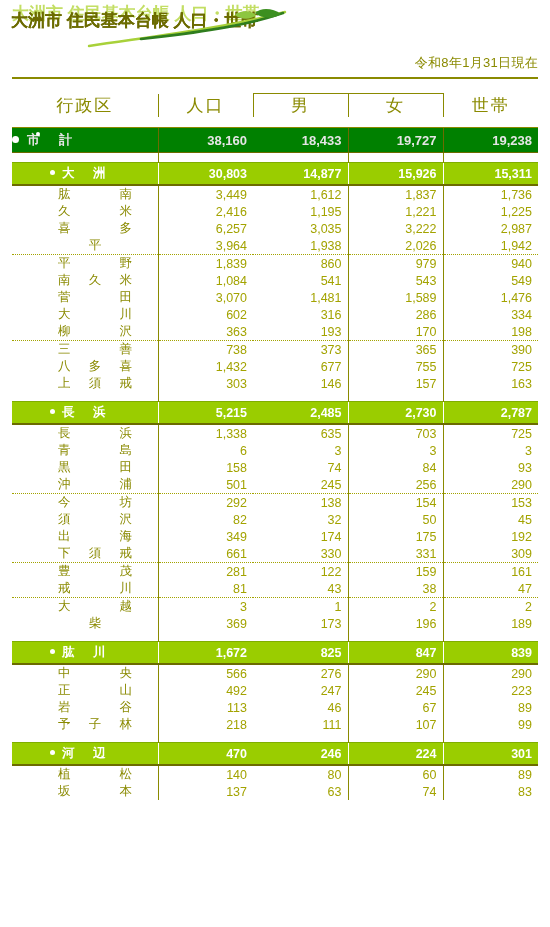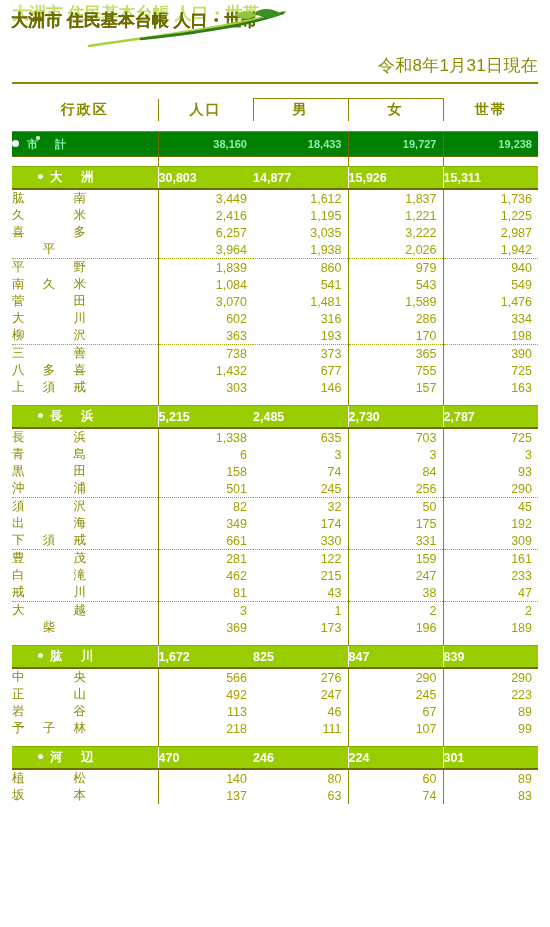--- a/index.html
+++ b/index.html
@@ -48,21 +48,21 @@
     left: 85px;
     top: 6px;
     width: 220px;
     height: 42px;
     pointer-events: none;
   }
 
   
   .date-line {
     text-align: right;
-    font-size: 17px;
+    font-size: 13px;
     color: #8a8a00;
     padding-right: 12px;
     margin-top: 4px;
     letter-spacing: .3px;
   }
 
   
   .table-wrap {
     margin: 5px 12px 0 12px;
     position: relative;
@@ -83,78 +83,77 @@
   .hdr-top td {
     height: 14px;
     border-top: 2px solid #8a8a00;
     border-bottom: none;
     padding: 0;
   }
   .hdr-row td {
     height: 22px;
     text-align: center;
     vertical-align: middle;
-    font-size: 14px;
+    font-size: 17px;
     color: #8a8a00;
     padding: 0;
     letter-spacing: 2px;
-    font-weight: bold;
   }
   .hdr-row td.sep { border-right: 1px solid #8a8a00; }
   .hdr-bottom td {
     height: 10px;
     border-bottom: 1px solid #8a8a00;
     padding: 0;
   }
   .hdr-sub-box {
     border: 1px solid #8a8a00;
     border-bottom: none;
   }
 
   
   tr.gap td { height: 9px; padding: 0; border: none; }
   tr.gap td.vline { border-right: 1px solid #8a8a00; }
 
   
   tr.total td {
     background: #008000;
-    color: #86efac;
+    color: #e5e5e5;
     font-weight: bold;
     height: 24px;
     padding: 0 6px 0 0;
-    font-size: 11px;
+    font-size: 13px;
     border-top: 1px solid #6b6b00;
     border-bottom: 1px solid #6b6b00;
   }
   tr.total td.name {
     text-align: left;
     padding-left: 0;
     letter-spacing: 3px;
     position: relative;
   }
   tr.total td.num { text-align: right; }
   tr.total td.sep { border-right: 1px solid #6b6b00; }
 
   
   tr.district td {
     background: #9ACD00;
     color: #ffffff;
     font-weight: bold;
     height: 21px;
-    padding: 0 6px 0 0;
+    padding: 0 6px 0 12px;
     font-size: 12.5px;
     border-top: 1px solid #7fae00;
     border-bottom: 2px solid #6b6b00;
   }
   tr.district td.name {
     text-align: left;
     letter-spacing: 3px;
     position: relative;
   }
-  tr.district td.num { }
+  tr.district td.num { text-align: right; }
   tr.district td.sep { border-right: 1px solid #ffffff; }
 
   
   .bullet {
     display: inline-block;
     width: 7px; height: 7px;
     border-radius: 50%;
     background: #ffffff;
     vertical-align: middle;
     margin-right: 8px;
@@ -184,20 +183,21 @@
     padding-left: 0;
   }
   tr.data td.num { text-align: right; }
   tr.data td.sep { border-right: 1px solid #8a8a00; }
   tr.data.dotted td { border-bottom: 1px dotted #a3a300; }
 
   
   .nm {
     display: inline-block;
     width: 74px;
+    margin-left: 46px;
     text-align: justify;
     text-align-last: justify;
     white-space: nowrap;
   }
   .nm.center { text-align: center; text-align-last: center; }
 </style>
 </head>
 <body>
 
 <div class="title-band">
@@ -386,20 +386,27 @@
           <td class="num">93</td>
         </tr>
         <tr class="data dotted">
           <td class="name sep"><span class="nm">沖浦</span></td>
           <td class="num">501</td>
           <td class="num sep">245</td>
           <td class="num sep">256</td>
           <td class="num">290</td>
         </tr>
         <tr class="data">
+          <td class="name sep"><span class="nm">今坊</span></td>
+          <td class="num">292</td>
+          <td class="num sep">138</td>
+          <td class="num sep">154</td>
+          <td class="num">153</td>
+        </tr>
+        <tr class="data">
           <td class="name sep"><span class="nm">須沢</span></td>
           <td class="num">82</td>
           <td class="num sep">32</td>
           <td class="num sep">50</td>
           <td class="num">45</td>
         </tr>
         <tr class="data">
           <td class="name sep"><span class="nm">出海</span></td>
           <td class="num">349</td>
           <td class="num sep">174</td>
@@ -413,27 +420,20 @@
           <td class="num sep">331</td>
           <td class="num">309</td>
         </tr>
         <tr class="data">
           <td class="name sep"><span class="nm">豊茂</span></td>
           <td class="num">281</td>
           <td class="num sep">122</td>
           <td class="num sep">159</td>
           <td class="num">161</td>
         </tr>
-        <tr class="data">
-          <td class="name sep"><span class="nm">白滝</span></td>
-          <td class="num">462</td>
-          <td class="num sep">215</td>
-          <td class="num sep">247</td>
-          <td class="num">233</td>
-        </tr>
         <tr class="data dotted">
           <td class="name sep"><span class="nm">戒川</span></td>
           <td class="num">81</td>
           <td class="num sep">43</td>
           <td class="num sep">38</td>
           <td class="num">47</td>
         </tr>
         <tr class="data">
           <td class="name sep"><span class="nm">大越</span></td>
           <td class="num">3</td>

